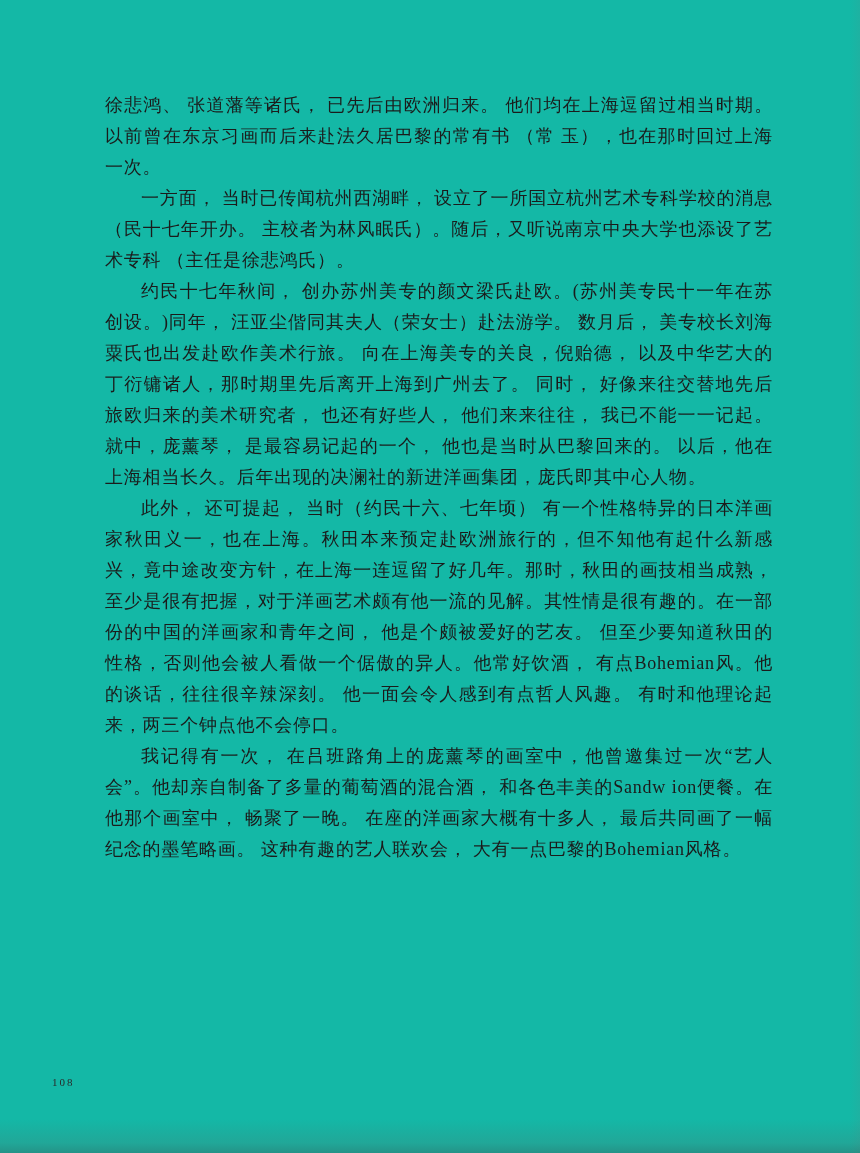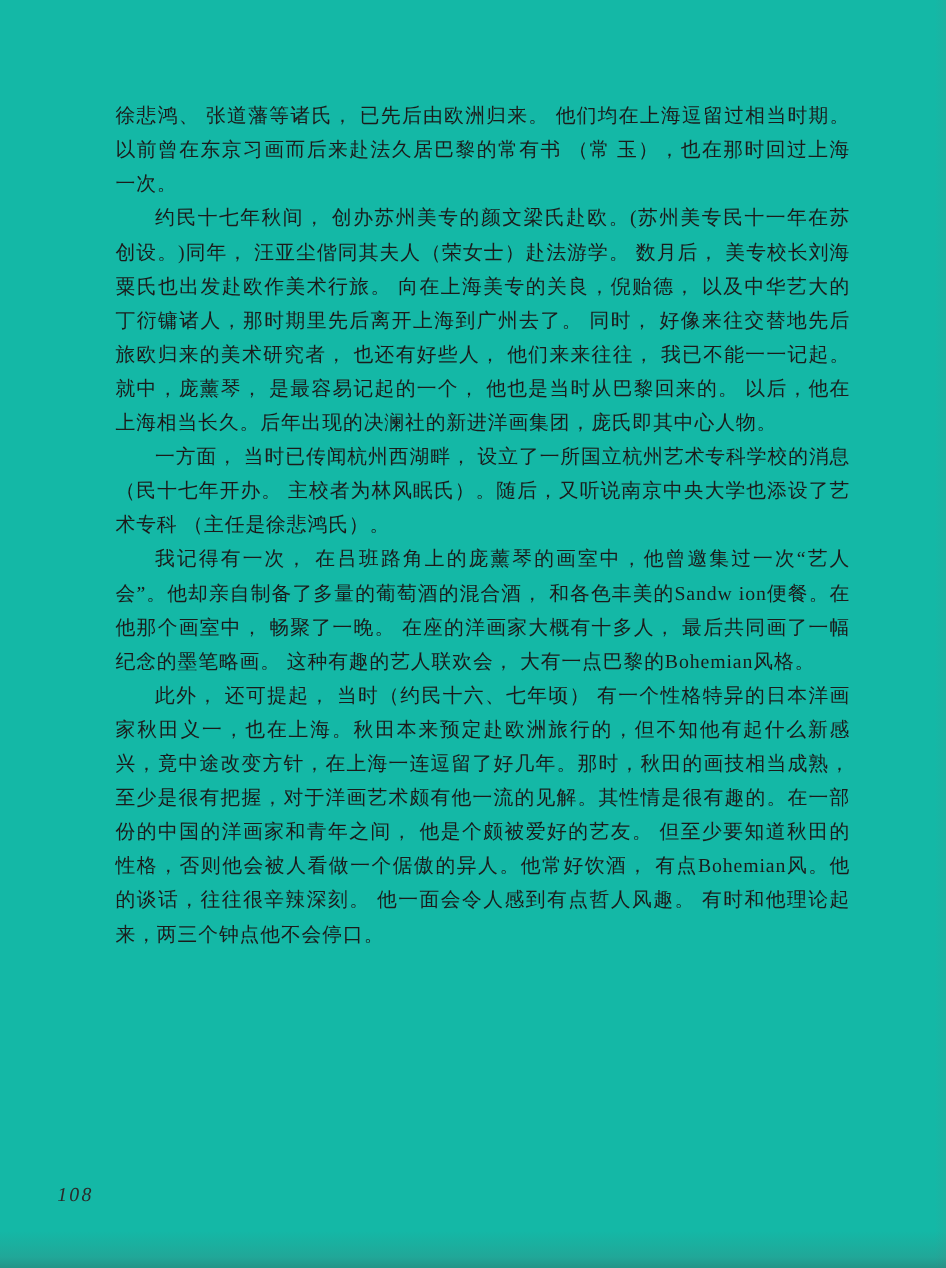--- a/index.html
+++ b/index.html
@@ -57,38 +57,37 @@
   }
 
   .text-block p.no-indent {
     text-indent: 0;
   }
 
   .page-number {
     position: absolute;
     left: 52px;
     top: 1076px;
-    font-size: 18px;
+    font-size: 11px;
     letter-spacing: 2px;
     color: #2a2a2a;
     font-family: "Liberation Serif", "DejaVu Serif", serif;
-    font-style: italic;
   }
 </style>
 </head>
 <body>
 
 <div class="scan-page">
 
   <div class="text-block">
     <p class="no-indent">徐悲鸿、 张道藩等诸氏， 已先后由欧洲归来。 他们均在上海逗留过相当时期。 以前曾在东京习画而后来赴法久居巴黎的常有书 （常 玉），也在那时回过上海一次。</p>
+    <p>一方面， 当时已传闻杭州西湖畔， 设立了一所国立杭州艺术专科学校的消息（民十七年开办。 主校者为林风眠氏）。随后，又听说南京中央大学也添设了艺术专科 （主任是徐悲鸿氏）。</p>
     <p>约民十七年秋间， 创办苏州美专的颜文梁氏赴欧。(苏州美专民十一年在苏创设。)同年， 汪亚尘偕同其夫人（荣女士）赴法游学。 数月后， 美专校长刘海粟氏也出发赴欧作美术行旅。 向在上海美专的关良，倪贻德， 以及中华艺大的丁衍镛诸人，那时期里先后离开上海到广州去了。 同时， 好像来往交替地先后旅欧归来的美术研究者， 也还有好些人， 他们来来往往， 我已不能一一记起。 就中，庞薰琴， 是最容易记起的一个， 他也是当时从巴黎回来的。 以后，他在上海相当长久。后年出现的决澜社的新进洋画集团，庞氏即其中心人物。</p>
-    <p>一方面， 当时已传闻杭州西湖畔， 设立了一所国立杭州艺术专科学校的消息（民十七年开办。 主校者为林风眠氏）。随后，又听说南京中央大学也添设了艺术专科 （主任是徐悲鸿氏）。</p>
+    <p>此外， 还可提起， 当时（约民十六、七年顷） 有一个性格特异的日本洋画家秋田义一，也在上海。秋田本来预定赴欧洲旅行的，但不知他有起什么新感兴，竟中途改变方针，在上海一连逗留了好几年。那时，秋田的画技相当成熟，至少是很有把握，对于洋画艺术颇有他一流的见解。其性情是很有趣的。在一部份的中国的洋画家和青年之间， 他是个颇被爱好的艺友。 但至少要知道秋田的性格，否则他会被人看做一个倨傲的异人。他常好饮酒， 有点Bohemian风。他的谈话，往往很辛辣深刻。 他一面会令人感到有点哲人风趣。 有时和他理论起来，两三个钟点他不会停口。</p>
     <p>我记得有一次， 在吕班路角上的庞薰琴的画室中，他曾邀集过一次“艺人会”。他却亲自制备了多量的葡萄酒的混合酒， 和各色丰美的Sandw ion便餐。在他那个画室中， 畅聚了一晚。 在座的洋画家大概有十多人， 最后共同画了一幅纪念的墨笔略画。 这种有趣的艺人联欢会， 大有一点巴黎的Bohemian风格。</p>
-    <p>此外， 还可提起， 当时（约民十六、七年顷） 有一个性格特异的日本洋画家秋田义一，也在上海。秋田本来预定赴欧洲旅行的，但不知他有起什么新感兴，竟中途改变方针，在上海一连逗留了好几年。那时，秋田的画技相当成熟，至少是很有把握，对于洋画艺术颇有他一流的见解。其性情是很有趣的。在一部份的中国的洋画家和青年之间， 他是个颇被爱好的艺友。 但至少要知道秋田的性格，否则他会被人看做一个倨傲的异人。他常好饮酒， 有点Bohemian风。他的谈话，往往很辛辣深刻。 他一面会令人感到有点哲人风趣。 有时和他理论起来，两三个钟点他不会停口。</p>
   </div>
 
   <div class="page-number">108</div>
 
   <div class="edge-shadow-right"></div>
   <div class="edge-shadow-bottom"></div>
 
 </div>
 
 </body></html>

